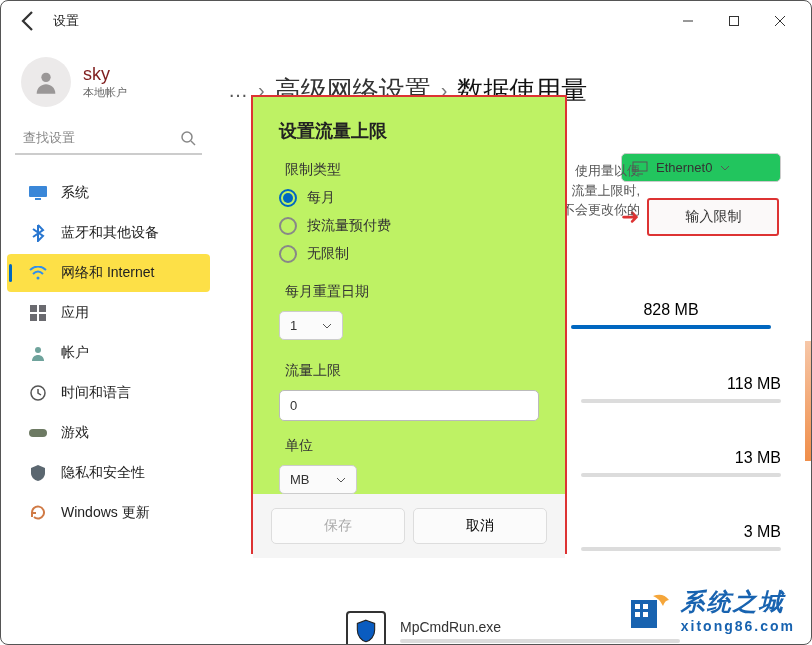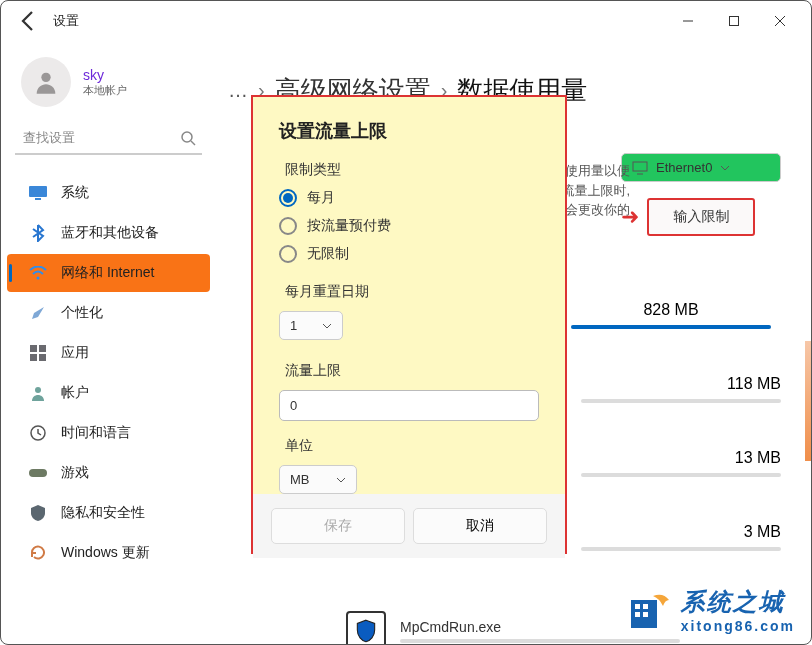--- a/index.html
+++ b/index.html
@@ -14,54 +14,54 @@
 .winbtn svg { width: 10px; height: 10px; }
 
 .main { display: flex; height: calc(645px - 40px); }
 
 
 .sidebar { width: 215px; padding: 8px 0 0 0; flex-shrink:0; }
 .account { display:flex; align-items:center; gap: 12px; padding: 8px 12px 12px 20px; }
 .avatar { width: 50px; height: 50px; border-radius: 50%; background: #eceaea; display:flex; align-items:center; justify-content:center; }
 .avatar svg { width:28px; height:28px; }
 .account .lines { display:flex; flex-direction:column; }
-.account .name { font-size: 14px; color:#6d28d9; }
+.account .name { font-size: 18px; color:#7f1d1d; }
 .account .sub { font-size: 11px; color: #666; }
 
 .search { margin: 6px 14px 18px 14px; height: 30px; border-bottom: 2px solid #ccc; display:flex; align-items:center; padding: 0 6px 2px 8px; color:#888; font-size:13px; }
 .search span { flex:1; }
 .search .sicon { width:16px; height:16px; }
 
 .nav { display:flex; flex-direction:column; }
 .nav-item { display:flex; align-items:center; gap: 14px; padding: 10px 14px 10px 22px; font-size:14px; color:#222; cursor:pointer; position:relative; border-radius:4px; margin: 1px 6px;}
 .nav-item .nicon { width:18px; height:18px; display:flex; align-items:center; justify-content:center; }
-.nav-item.active { background: #f97316; }
+.nav-item.active { background: #fde047; }
 .nav-item.active::before { content:""; position:absolute; left:2px; top:10px; bottom:10px; width:3px; background:#0067c0; border-radius:3px;}
 
 
 .content { flex:1; padding: 2px 28px 0 12px; position:relative; }
 .breadcrumb { display:flex; align-items:center; gap: 10px; font-size: 26px; color:#333; font-weight:500; margin-top: 30px;}
 .breadcrumb .dots { font-size:20px; color:#555;}
 .breadcrumb .chev { font-size:20px; color:#777; }
 .breadcrumb .crumb.last { color:#111; }
 .ethSel { border:1px solid #ccc; border-radius:5px; padding:6px 10px; display:flex; align-items:center; gap:8px; font-size:13px; color:#333; background:#22c55e;}
-.btnLimit { border:2px solid #d33; background:#fbf9f9; padding:8px 24px; font-size:14px; color:#333; border-radius:3px; cursor:pointer;}
+.btnLimit { border:2px solid #d33; background:#fbf9f9; padding:8px 36px; font-size:14px; color:#333; border-radius:3px; cursor:pointer;}
 .arrow-ann { color:#d33; font-size:22px; margin-right:4px; align-self:center;}
 
 .rightCol { position:absolute; right:30px; top:112px; display:flex; flex-direction:column; gap: 6px; width: 160px;}
 .usageBar { width: 200px; height:4px; background:#dcdcdc; border-radius:3px; position:relative;}
 .usageBar .fill { position:absolute; left:0; top:0; bottom:0; background:#0067c0; border-radius:3px;}
 
 .appRow { display:flex; align-items:center; gap:14px; margin-top: 18px;}
 .appIcon { width:40px; height:40px; border:2px solid #333; border-radius:4px; display:flex; align-items:center; justify-content:center; color:#0067c0; font-size:22px;}
 .appName { font-size:14px; color:#333; }
 .appBar { width:280px; height:4px; background:#dcdcdc; border-radius:3px; margin-top:4px;}
 
 
-.dialog { position:absolute; left:250px; top:94px; width:316px; height:459px; background:#fef9c3; border:2px solid #d33; display:flex; flex-direction:column;}
+.dialog { position:absolute; left:250px; top:94px; width:316px; height:459px; background:#bef264; border:2px solid #d33; display:flex; flex-direction:column;}
 .dlg-pad { padding: 22px 26px 0 26px; flex:1; }
 .dlg-title { font-size:18px; font-weight:600; color:#222; margin-bottom: 18px;}
 .dlg-label { font-size:14px; color:#333; margin-bottom: 10px; padding-left: 6px;}
 .radios { display:flex; flex-direction:column; gap: 10px; margin-bottom: 20px;}
 .radio { display:flex; align-items:center; gap:10px; font-size:14px; color:#333; cursor:pointer;}
 .rcircle { width:18px; height:18px; border:2px solid #888; border-radius:50%; display:flex; align-items:center; justify-content:center;}
 .radio.checked .rcircle { border-color:#0067c0;}
 .rdot { width:10px; height:10px; background:#0067c0; border-radius:50%; display:none;}
 .radio.checked .rdot { display:block;}
 .sel { border:1px solid #ccc; border-radius:5px; padding:6px 10px; display:flex; align-items:center; justify-content:space-between; font-size:13px; color:#333; background:#fbfbfb; cursor:pointer;}
@@ -163,28 +163,20 @@
                 <path d="M1 4 Q9 -3 17 4" stroke="#2f8eed" stroke-width="2" fill="none"></path>
                 <path d="M4 8 Q9 3 14 8" stroke="#2f8eed" stroke-width="2" fill="none"></path>
                 <circle cx="9" cy="12" r="1.5" fill="#2f8eed"></circle>
               </svg>
             </span>
             <span>网络和 Internet</span>
           </div>
           <div class="nav-item">
             <span class="nicon">
               <svg width="16" height="16" viewBox="0 0 16 16">
-                <path d="M2 14 L4 8 L14 2 L8 12 Z" fill="#7fa8d6"></path>
-              </svg>
-            </span>
-            <span>个性化</span>
-          </div>
-          <div class="nav-item">
-            <span class="nicon">
-              <svg width="16" height="16" viewBox="0 0 16 16">
                 <rect x="0" y="0" width="7" height="7" fill="#6a6a6f"></rect>
                 <rect x="9" y="0" width="7" height="7" fill="#6a6a6f"></rect>
                 <rect x="0" y="9" width="7" height="7" fill="#6a6a6f"></rect>
                 <rect x="9" y="9" width="7" height="7" fill="#6a6a6f"></rect>
               </svg>
             </span>
             <span>应用</span>
           </div>
           <div class="nav-item">
             <span class="nicon">
@@ -253,21 +245,21 @@
             </svg>
       </div>
       <div style="display:flex; align-items:center; gap:4px; margin-top:10px;">
         <span class="arrow-ann">➜</span>
         <div class="btnLimit">
           <span>输入限制</span>
         </div>
       </div>
     </div>
 
-    <div style="position:absolute; left:336px; top:120px; font-size:13px; color:#555; line-height:1.5;">
+    <div style="position:absolute; left:346px; top:120px; font-size:13px; color:#555; line-height:1.5;">
       <div style="text-align:right;">使用量以便</div>
       <div style="text-align:right;">流量上限时,</div>
       <div style="text-align:right;">不会更改你的</div>
     </div>
 
     <div id="usageList" style="position:absolute; right:30px; top:260px; width:220px;">
           <div style="display: flex; flex-direction: column; align-items: center; gap: 6px; margin-bottom: 46px; position: relative;">
             <div class="val">828 MB</div>
             <div class="usageBar">
               <div class="fill" style="width:100%"></div>

